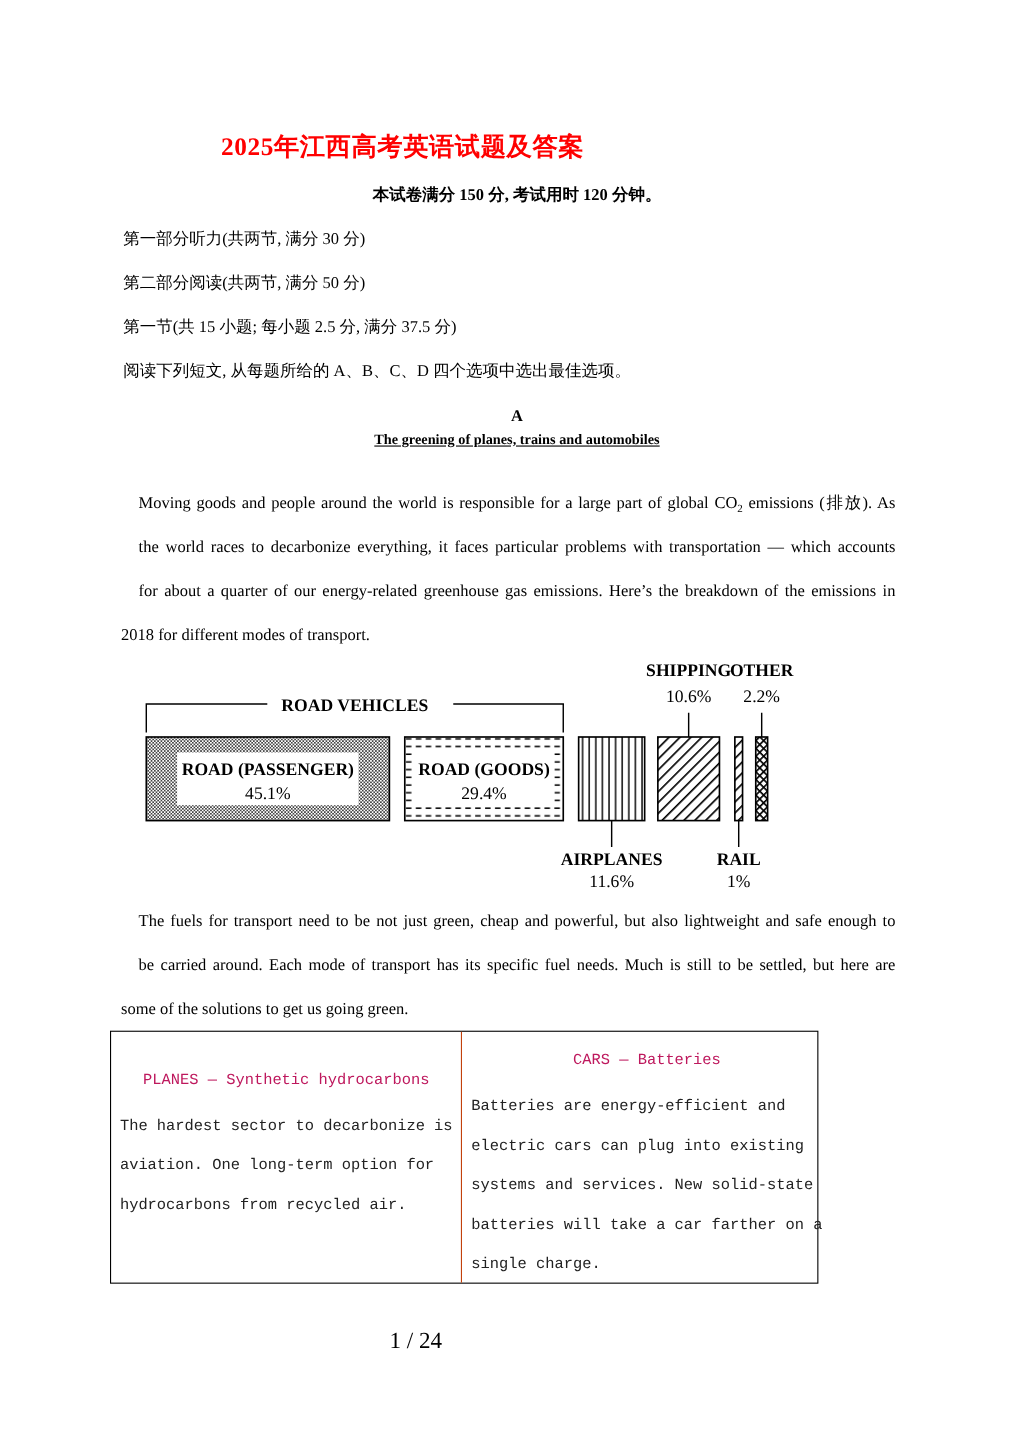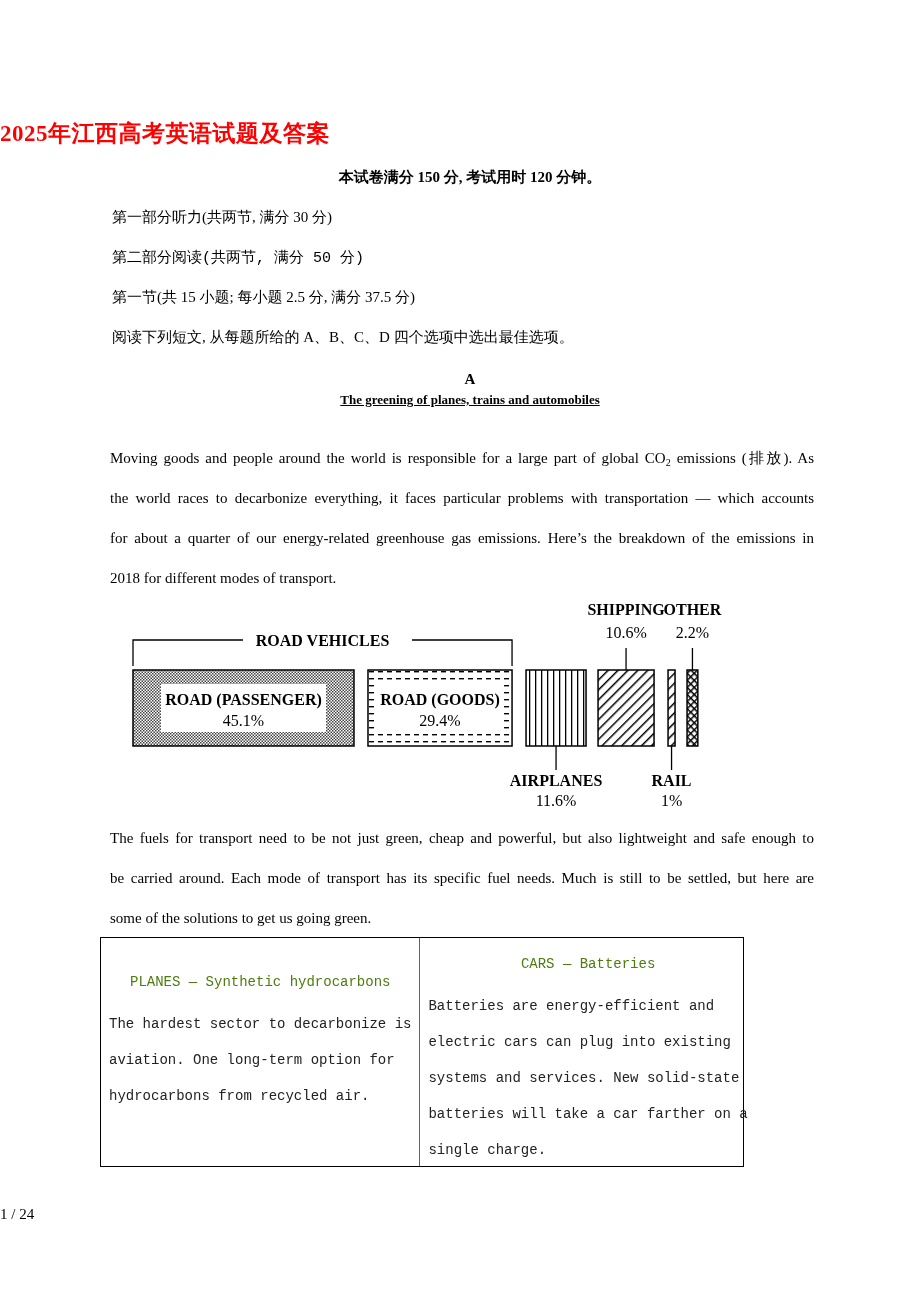--- a/index.html
+++ b/index.html
@@ -1,52 +1,52 @@
 <!DOCTYPE html>
 <html><head>
 <meta charset="utf-8">
 <style>
   html, body { margin: 0; padding: 0; background: #ffffff; }
   body { width: 920px; height: 1302px; position: relative; overflow: hidden;
          font-family: "Liberation Serif", "DejaVu Serif", serif; color: #000; }
   .abs { position: absolute; }
-  .title { top: 118px; left: 0; width: 732px; text-align: left; font-size: 23px;
+  .title { top: 118px; left: 0; width: 732px; text-align: center; font-size: 23px;
            font-weight: bold; color: #ff0000; letter-spacing: 0.5px; }
   .line { left: 112px; font-size: 15px; }
   .bold { font-weight: bold; }
   .center { left: 0; width: 920px; text-align: center; padding-left: 10px; }
   .para { left: 110px; width: 704px; font-size: 15px; line-height: 40px; text-align: justify; }
   .para .ln { display: block; height: 40px; white-space: nowrap; }
-  .para .ln.just { text-align: justify; text-align-last: justify; }
+  .para .ln.just { text-align: justify; text-align-last: justify; margin-left: 16px; }
   sub { font-size: 10px; vertical-align: -3px; line-height: 0; }
 
   
   #chart { left: 125px; top: 598px; width: 620px; height: 220px; }
   .clabel { font-family: "Liberation Serif", serif; font-weight: bold; font-size: 16px; }
   .cval { font-family: "Liberation Serif", serif; font-size: 16px; }
 
   
   .tbl { left: 100px; top: 937px; width: 644px; height: 230px; border: 1px solid #000;
          box-sizing: border-box; display: flex; }
   .cell { box-sizing: border-box; height: 100%; padding: 0 8px;
           font-family: "Liberation Mono", "DejaVu Sans Mono", monospace; font-size: 14px; color: #222; }
   .cell.left { width: 329px; border-right: 1px solid #c2410c; padding-top: 32px; }
   .cell.right { flex: 1; padding-top: 14px; }
-  .cell .head { text-align: center; color: #4d7c0f; height: 36px; line-height: 24px; }
+  .cell .head { text-align: center; color: #be185d; height: 36px; line-height: 24px; }
   .cell .body { line-height: 36px; }
   .cell .body span { display: block; white-space: nowrap; }
-  .footer { top: 1206px; left: 0; width: 756px; font-size: 15px; }
+  .footer { top: 1206px; left: 0; width: 756px; text-align: center; font-size: 21px; }
 </style>
 </head>
 <body>
 
 <div class="abs title">2025年江西高考英语试题及答案</div>
 <div class="abs center bold" style="top:168px;font-size:15px;">本试卷满分 150 分, 考试用时 120 分钟。</div>
 <div class="abs line" style="top:208px;">第一部分听力(共两节, 满分 30 分)</div>
-<div class="abs line" style="top:248px;font-family:Liberation Mono, monospace;">第二部分阅读(共两节, 满分 50 分)</div>
+<div class="abs line" style="top:248px;">第二部分阅读(共两节, 满分 50 分)</div>
 <div class="abs line" style="top:288px;">第一节(共 15 小题; 每小题 2.5 分, 满分 37.5 分)</div>
 <div class="abs line" style="top:328px;">阅读下列短文, 从每题所给的 A、B、C、D 四个选项中选出最佳选项。</div>
 <div class="abs center bold" style="top:371px;font-size:15px;">A</div>
 <div class="abs center bold" style="top:392px;font-size:13px;text-decoration:underline;">The greening of planes, trains and automobiles</div>
 
 <div class="abs para" style="top:438px;">
   <span class="ln just"><span>Moving goods and people around the world is responsible for a large part of global CO</span><sub>2</sub><span> emissions (排放). As</span></span>
   <span class="ln just">the world races to decarbonize everything, it faces particular problems with transportation — which accounts</span>
   <span class="ln just">for about a quarter of our energy-related greenhouse gas emissions. Here’s the breakdown of the emissions in</span>
   <span class="ln">2018 for different modes of transport.</span>

